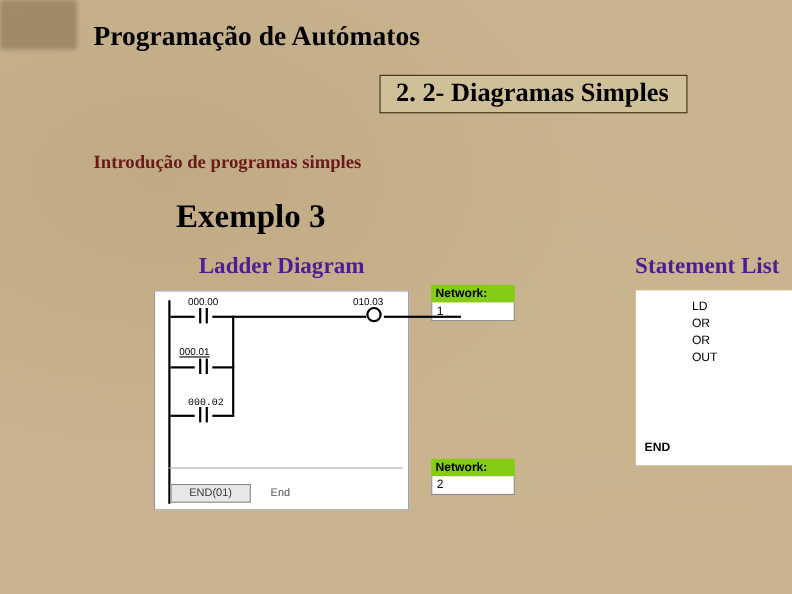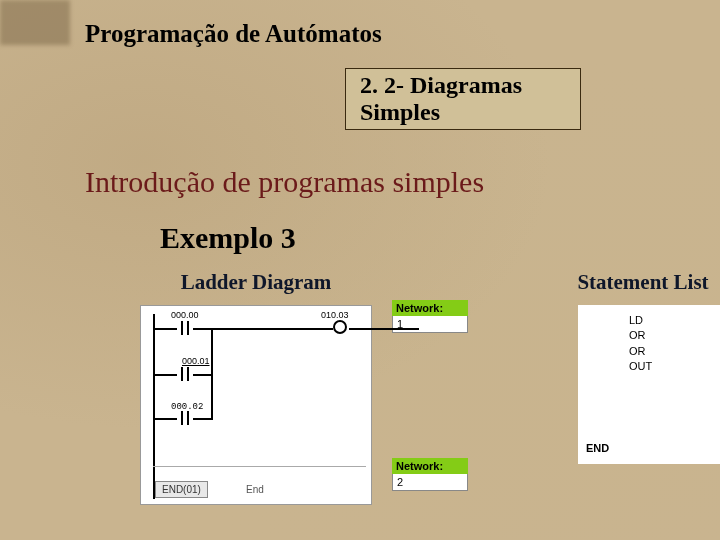--- a/index.html
+++ b/index.html
@@ -29,45 +29,45 @@
     margin-bottom: 20px;
   }
   .section-box {
     background: #d0c098;
     border: 1px solid #3a2a10;
     padding: 3px 14px;
     font-size: 24px;
     font-weight: bold;
     color: #000;
     margin-left: 260px;
-    width: 236px;
+    width: 280px;
     margin-bottom: 35px;
   }
   .subtitle {
-    font-size: 30px;
-    font-weight: normal;
+    font-size: 17px;
+    font-weight: bold;
     color: #6b1a1a;
     margin-bottom: 22px;
   }
   .example-label {
     font-size: 30px;
     font-weight: bold;
     color: #000;
     margin-left: 75px;
     margin-bottom: 15px;
   }
   .columns {
     display: flex;
     gap: 90px;
     margin-left: 55px;
   }
   .col-header {
     font-size: 21px;
     font-weight: bold;
-    color: #0f172a;
+    color: #4c1d95;
     text-align: center;
     margin-bottom: 10px;
   }
   .ladder-col { width: 290px; }
   .stmt-col { width: 200px; }
 
   
   .ladder-box {
     background: #fff;
     border: 1px solid #999;
@@ -87,21 +87,21 @@
   .contact::before, .contact::after {
     content:""; position:absolute; top:0; width:2px; height:14px; background:#000;
   }
   .contact::before { left:4px; }
   .contact::after { right:4px; }
   .coil { position:absolute; width:14px; height:14px; border:2px solid #000; border-radius:50%; }
   .lbl { position:absolute; font-size:9px; }
   .end-box {
     position:absolute; left:14px; bottom:6px;
     border:1px solid #888; background:#e8e8e8;
-    padding:2px 6px; font-size:10px; color:#333;
+    padding:2px 16px; font-size:10px; color:#333;
   }
   .end-txt { position:absolute; left:105px; bottom:9px; font-size:10px; color:#555; }
   .ladder-sep { position:absolute; left:12px; right:5px; height:1px; background:#aaa; }
 
   .network-widget {
     width: 76px;
     font-family: Arial, sans-serif;
     margin-bottom: 95px;
     margin-top: 30px;
   }
@@ -159,21 +159,21 @@
         <span class="lbl" style="left:30px; top:4px;">000.00</span>
         <div class="rung-h" style="left:14px; top:22px; width:22px;"></div>
         <div class="contact" style="left:36px; top:15px;"></div>
         <div class="rung-h" style="left:52px; top:22px; width:140px;"></div>
         <span class="lbl" style="left:180px; top:4px;">010.03</span>
         <div class="coil" style="left:192px; top:14px;"></div>
         <div class="rung-h" style="left:208px; top:22px; width:70px;"></div>
 
         <div class="rung-v" style="left:70px; top:22px; height:90px;"></div>
 
-        <span class="lbl" style="left:41px; top:50px;text-decoration:underline;">000.01</span>
+        <span class="lbl" style="left:22px; top:50px;text-decoration:underline;">000.01</span>
         <div class="rung-h" style="left:14px; top:68px; width:22px;"></div>
         <div class="contact" style="left:36px; top:61px;"></div>
         <div class="rung-h" style="left:52px; top:68px; width:20px;"></div>
 
         <span class="lbl" style="left:30px; top:96px;font-family:Liberation Mono, monospace;">000.02</span>
         <div class="rung-h" style="left:14px; top:112px; width:22px;"></div>
         <div class="contact" style="left:36px; top:105px;"></div>
         <div class="rung-h" style="left:52px; top:112px; width:20px;"></div>
 
         <div class="ladder-sep" style="top:160px;"></div>

